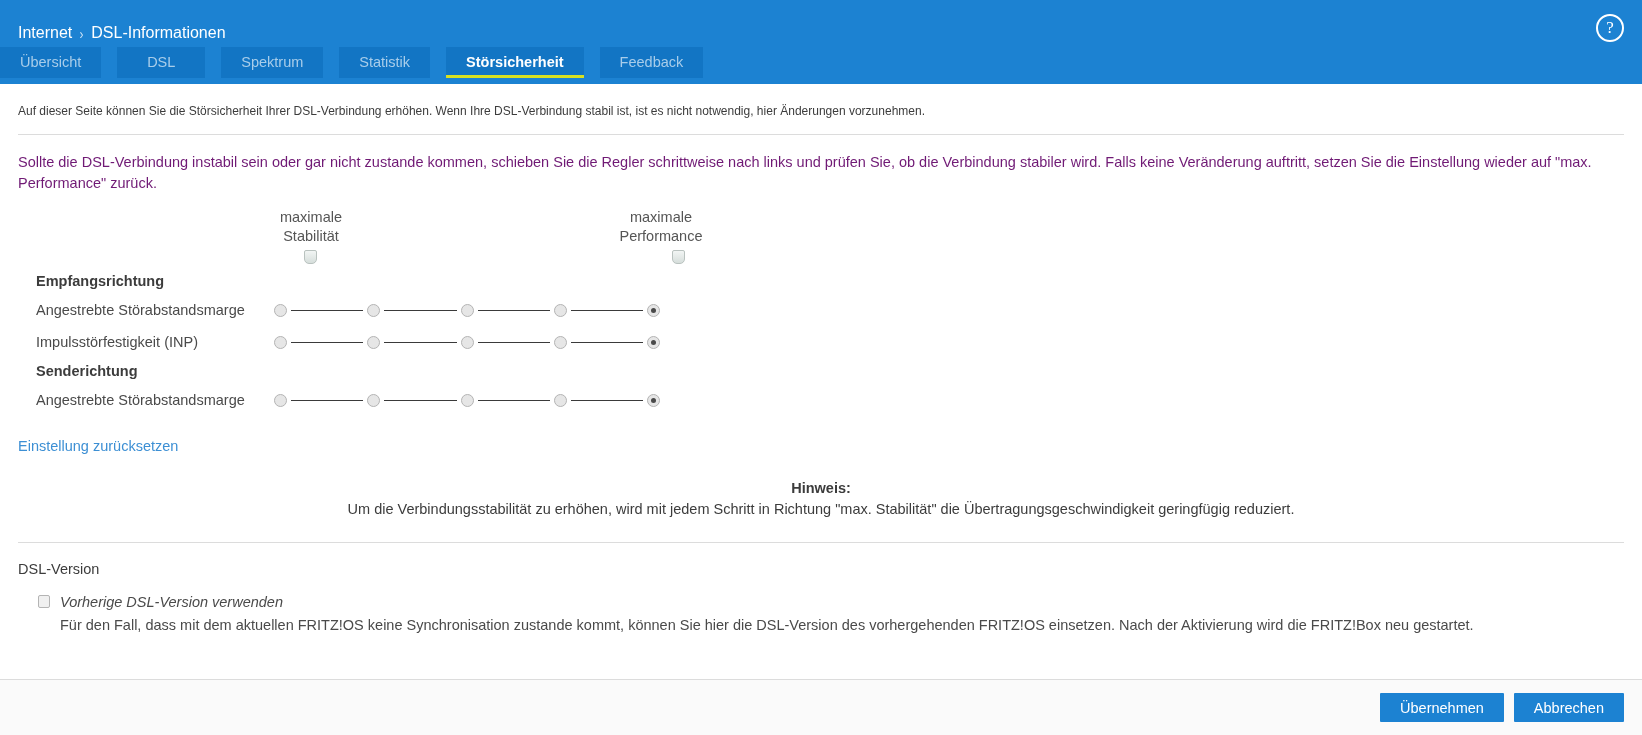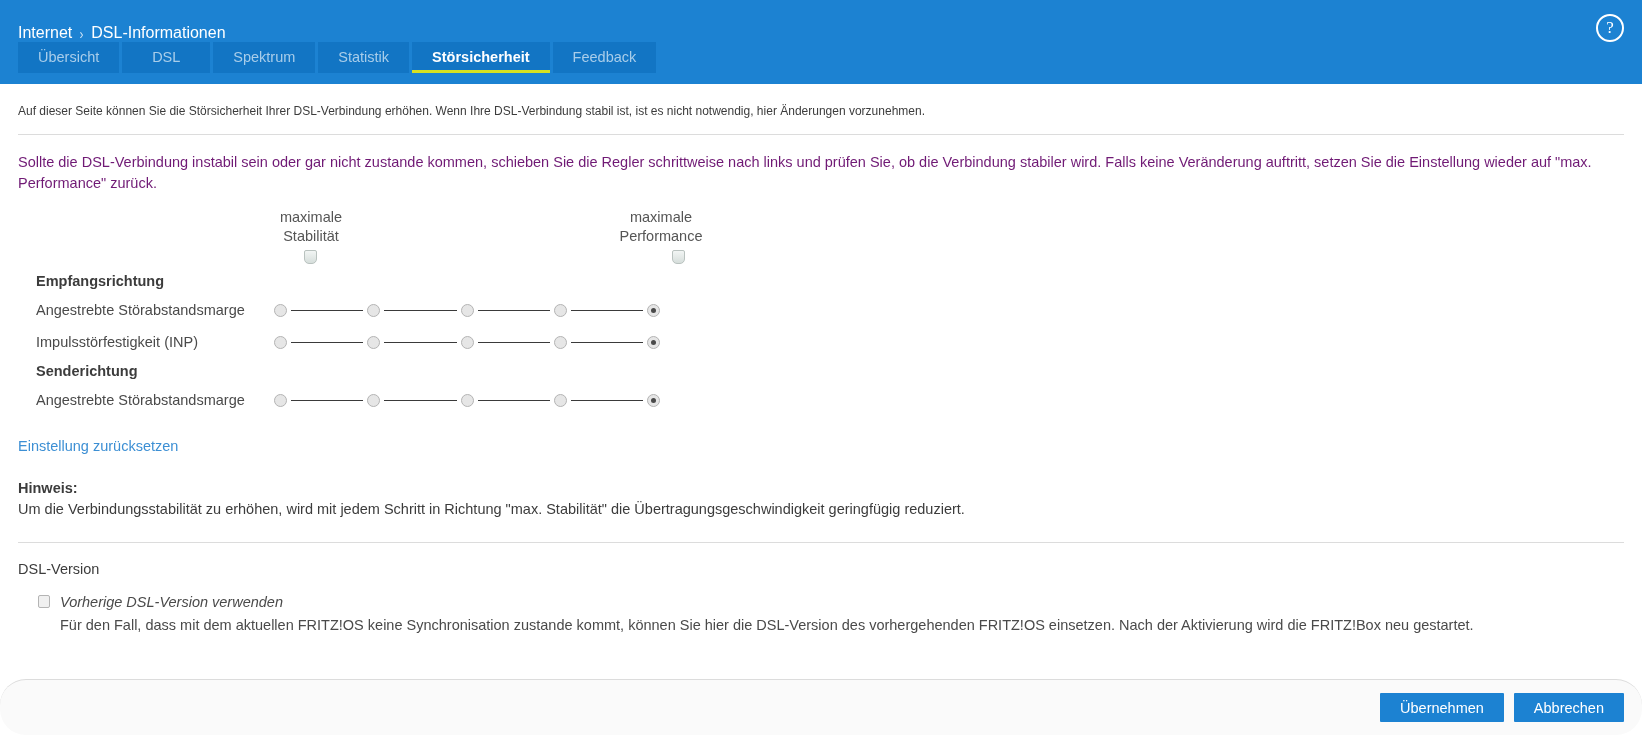--- a/index.html
+++ b/index.html
@@ -47,24 +47,23 @@
     color: #ffffff;
     font-size: 17px;
     line-height: 24px;
     text-align: center;
     cursor: pointer;
     font-family: "Liberation Serif", serif;
   }
 
   .tabs {
     display: flex;
-    align-items: flex-start;
-    padding-left: 18px;
+    align-items: center;
     height: 40px;
-    gap: 3px;
+    gap: 16px;
   }
   .tab {
     background: #1275c4;
     color: #a8cdea;
     font-size: 14.5px;
     padding: 0 20px;
     height: 31px;
     line-height: 31px;
     cursor: pointer;
     white-space: nowrap;
@@ -180,21 +179,21 @@
   }
 
   .reset-link {
     display: inline-block;
     margin-top: 22px;
     color: #3c8fd4;
     font-size: 14.5px;
     cursor: pointer;
   }
 
-  .note { margin-top: 24px; }
+  .note { margin-top: 24px; text-align: center; }
   .note-title {
     font-weight: bold;
     font-size: 14.5px;
     color: #3c3c3c;
     line-height: 21px;
   }
   .note-body {
     font-size: 14.5px;
     color: #3c3c3c;
     line-height: 21px;
@@ -247,21 +246,20 @@
     left: 0; bottom: 0;
     width: 1642px;
     height: 56px;
     background: #fafafa;
     border-top: 1px solid #dcdcdc;
     display: flex;
     justify-content: flex-end;
     align-items: center;
     padding-right: 18px;
     gap: 10px;
-    border-radius: 26px;
   }
   .btn {
     background: #1c82d2;
     color: #ffffff;
     font-size: 14.5px;
     border: none;
     height: 29px;
     padding: 0 20px;
     cursor: pointer;
     font-family: "Liberation Sans", sans-serif;

